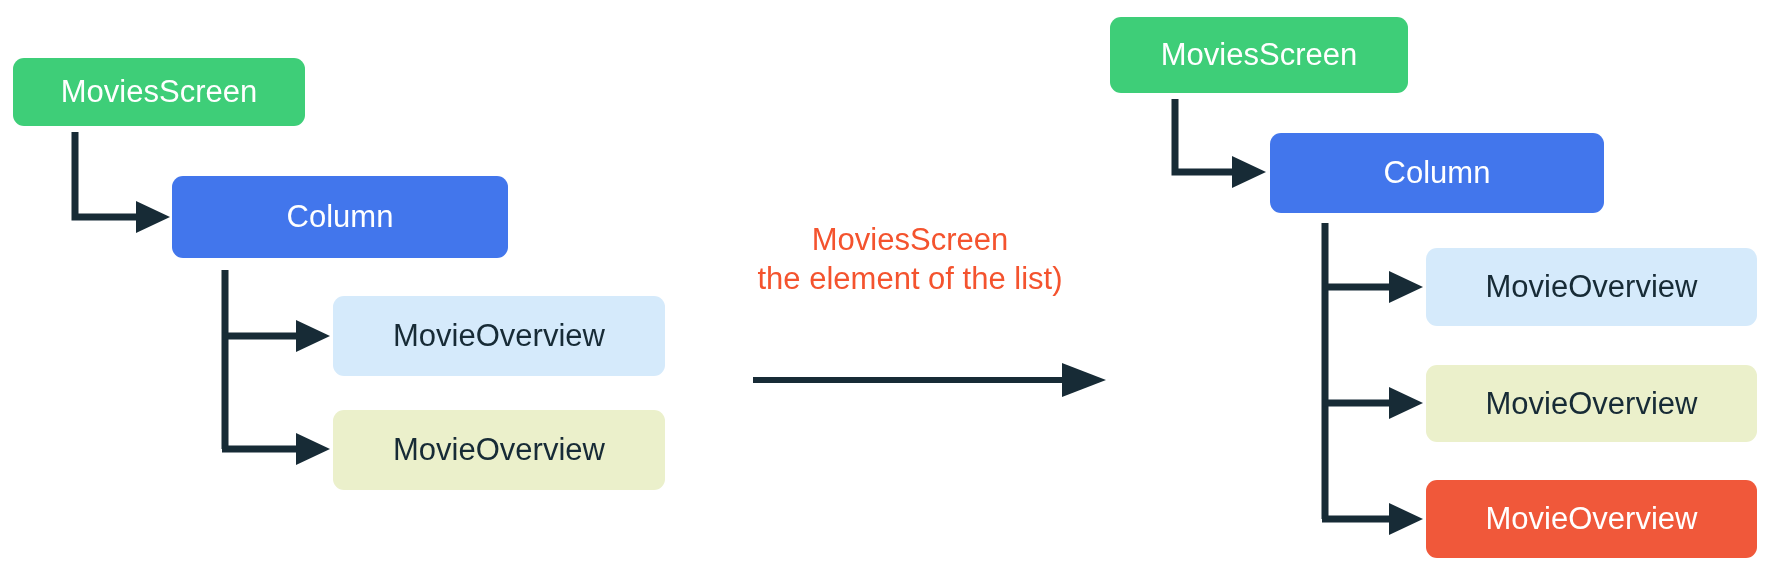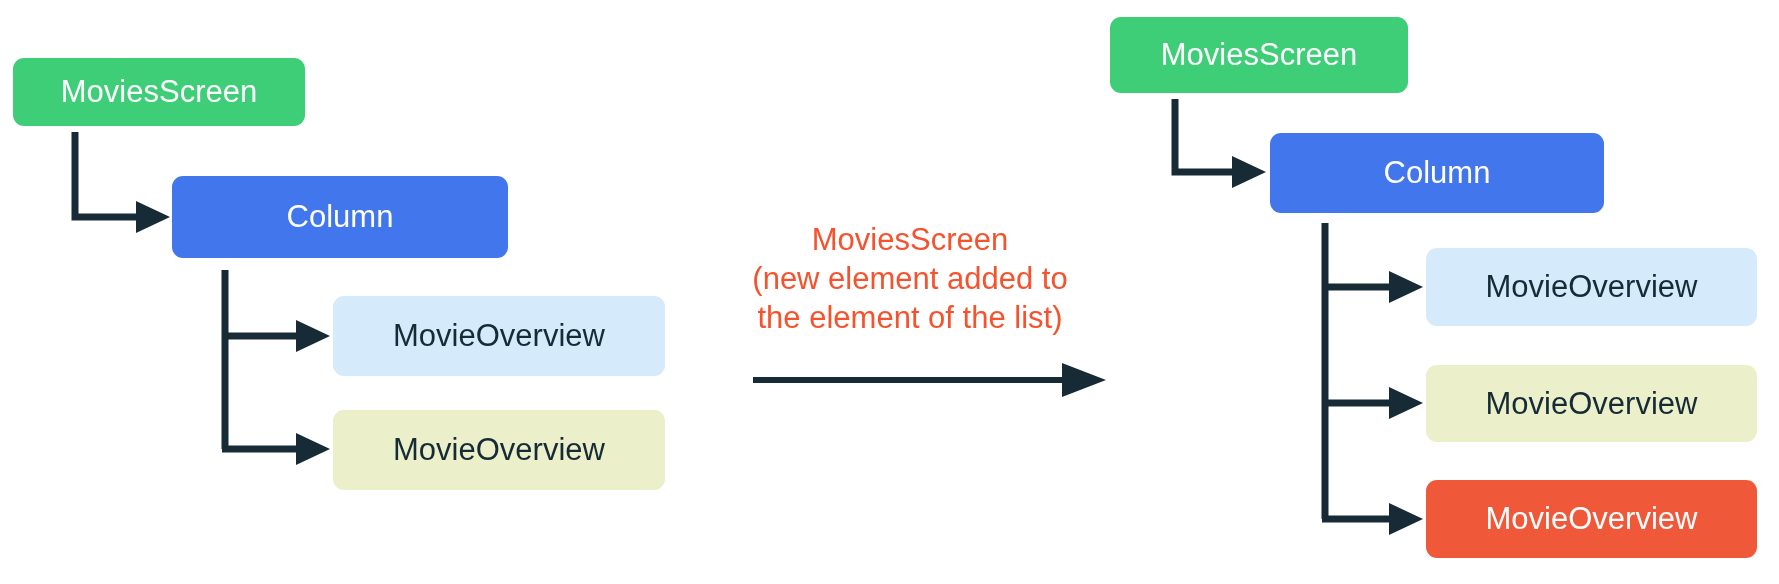--- a/index.html
+++ b/index.html
@@ -92,21 +92,20 @@
   <div class="node" style="left: 333px; top: 296px; width: 332px; height: 80px; background: rgb(213, 234, 251); color: rgb(23, 43, 54);">
     <span>MovieOverview</span>
   </div>
 
   <div class="node" style="left: 333px; top: 410px; width: 332px; height: 80px; background: rgb(235, 240, 203); color: rgb(23, 43, 54);">
     <span>MovieOverview</span>
   </div>
 
   <div class="transition-label" style="color: rgb(244, 83, 46);">
     <div>MoviesScreen</div>
-    <div>(new element added to</div>
     <div>the element of the list)</div>
   </div>
 
   <div class="node" style="left: 1110px; top: 17px; width: 298px; height: 76px; background: rgb(62, 206, 120); color: rgb(255, 255, 255);">
     <span>MoviesScreen</span>
   </div>
 
   <div class="node" style="left: 1270px; top: 133px; width: 334px; height: 80px; background: rgb(66, 118, 236); color: rgb(255, 255, 255);">
     <span>Column</span>
   </div>

